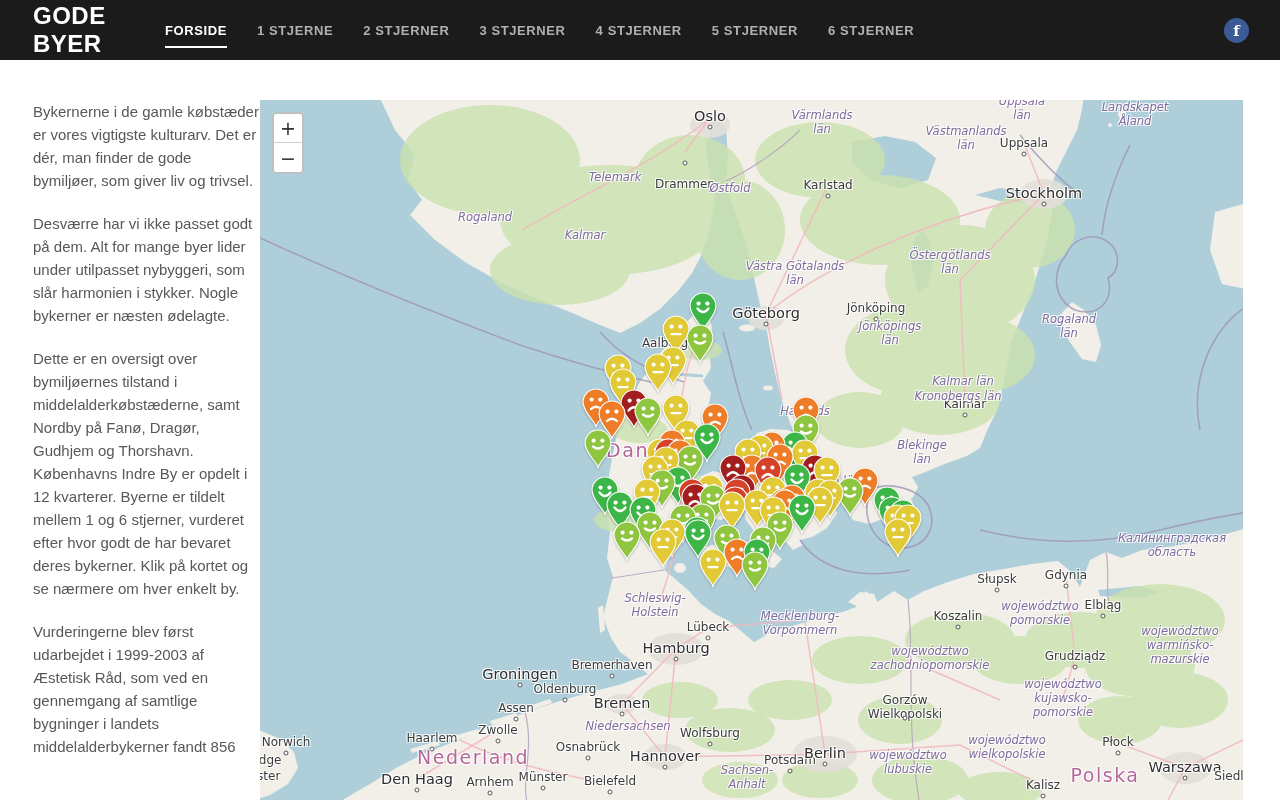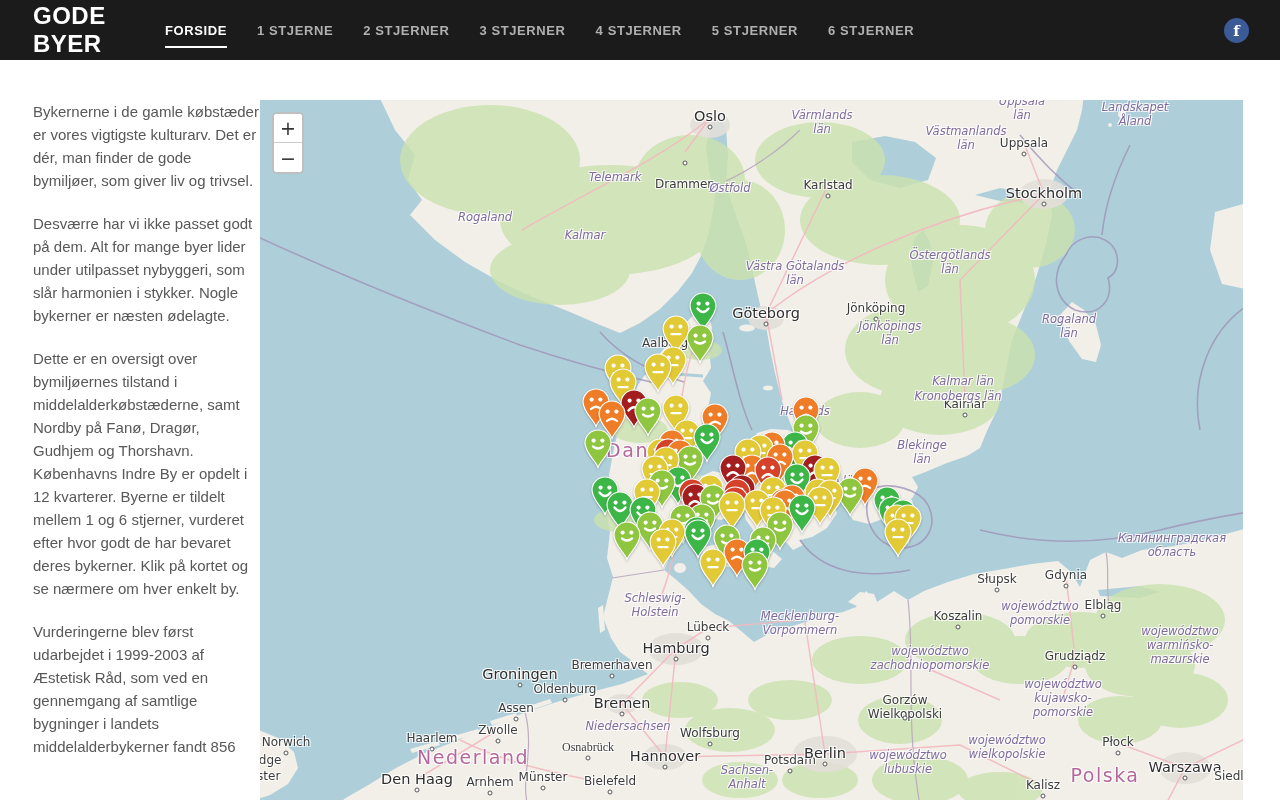--- a/index.html
+++ b/index.html
@@ -251,21 +251,21 @@
       <div class="map-label lbl-md" style="left: 305px; top: 589px;">Oldenburg</div>
       <div class="lbl-dot" style="left: 305px; top: 600px;"></div>
       <div class="map-label lbl-lg" style="left: 362px; top: 603px;">Bremen</div>
       <div class="lbl-dot" style="left: 362px; top: 614px;"></div>
       <div class="map-label lbl-md" style="left: 256px; top: 608px;">Assen</div>
       <div class="lbl-dot" style="left: 256px; top: 619px;"></div>
       <div class="map-label lbl-md" style="left: 238px; top: 630px;">Zwolle</div>
       <div class="lbl-dot" style="left: 238px; top: 641px;"></div>
       <div class="map-label lbl-md" style="left: 172px; top: 638px;">Haarlem</div>
       <div class="lbl-dot" style="left: 172px; top: 649px;"></div>
-      <div class="map-label lbl-md" style="left: 328px; top: 647px; font-family: Liberation Serif, serif;">Osnabrück</div>
+      <div class="map-label lbl-md" style="left: 328px; top: 647px;">Osnabrück</div>
       <div class="lbl-dot" style="left: 328px; top: 658px;"></div>
       <div class="map-label lbl-md" style="left: 450px; top: 633px;">Wolfsburg</div>
       <div class="lbl-dot" style="left: 450px; top: 644px;"></div>
       <div class="map-label lbl-lg" style="left: 405px; top: 656px;">Hannover</div>
       <div class="lbl-dot" style="left: 405px; top: 667px;"></div>
       <div class="map-label lbl-lg" style="left: 157px; top: 679px;">Den Haag</div>
       <div class="lbl-dot" style="left: 157px; top: 690px;"></div>
       <div class="map-label lbl-md" style="left: 230px; top: 682px;">Arnhem</div>
       <div class="lbl-dot" style="left: 230px; top: 693px;"></div>
       <div class="map-label lbl-md" style="left: 283px; top: 677px;">Münster</div>

